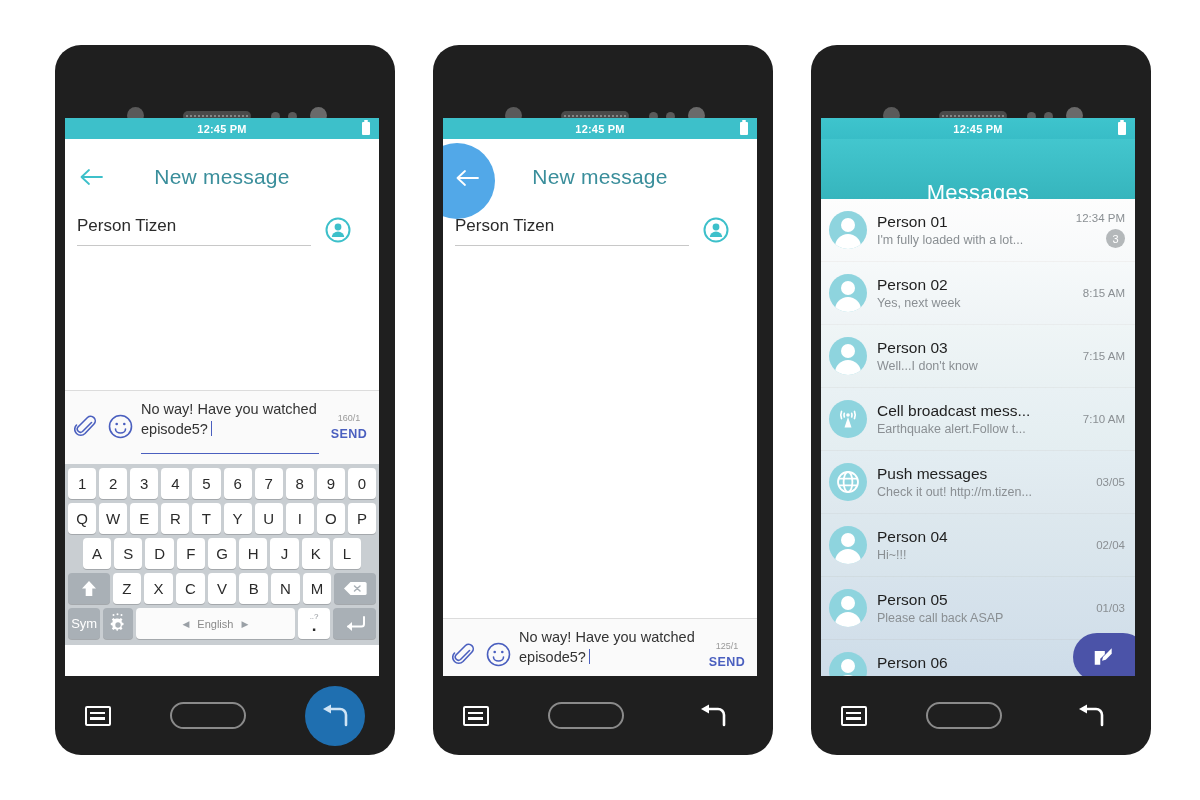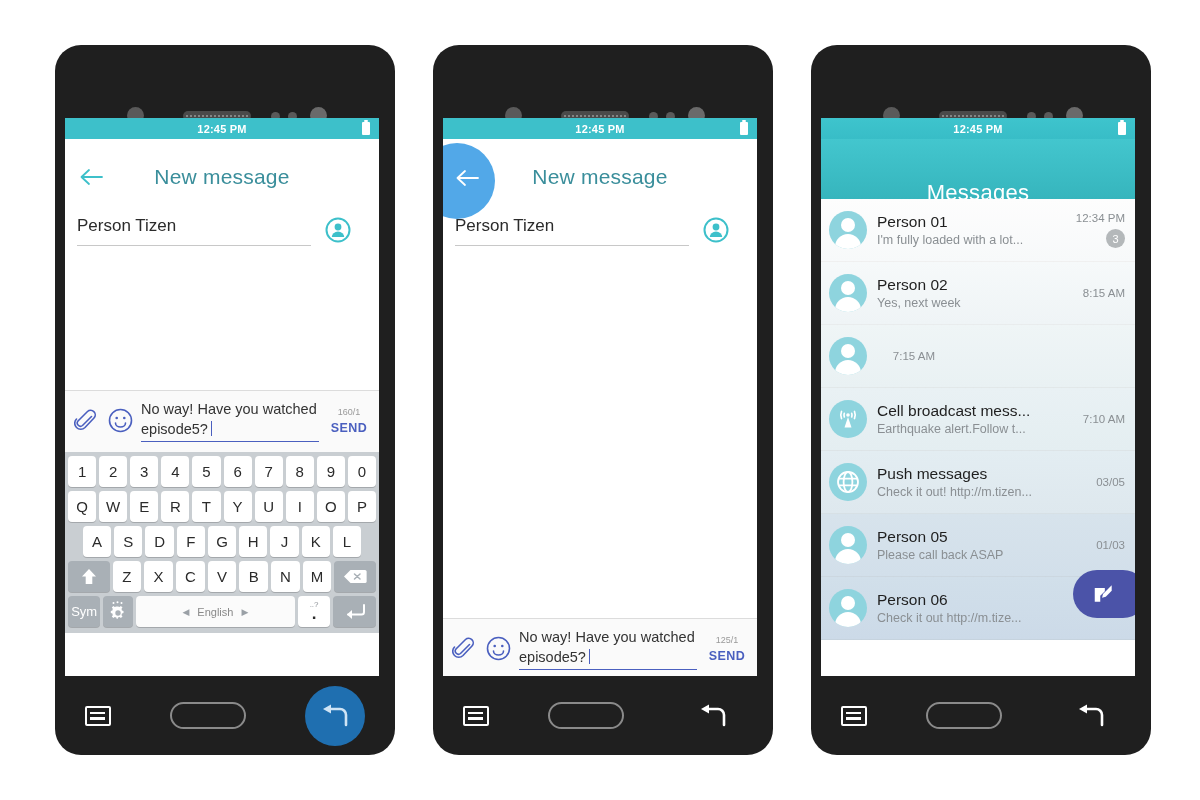--- a/index.html
+++ b/index.html
@@ -112,21 +112,21 @@
     background: #fafafa;
     display: flex; align-items: center;
     padding: 8px 8px 10px 8px;
     gap: 8px;
   }
   .compose-ico { width: 26px; height: 26px; flex: none; display:flex; align-items:center; justify-content:center; }
   .compose-field { flex: 1; min-width: 0; }
   .compose-text {
     font-size: 14.5px; color: #333333; line-height: 20px;
     border-bottom: 1.5px solid #4a5fbf;
-    padding-bottom: 2px;
+    padding-bottom: 14px;
     position: relative; word-break: break-word;
     font-weight: 300;
   }
   .caret { display:inline-block; width:1px; height:15px; background:#4a5fbf;
            vertical-align: -2px; margin-left: 3px; }
   .compose-right { flex: none; width: 44px; text-align: center; }
   .counter { font-size: 9px; color: #999999; margin-bottom: 4px; }
   .send { font-size: 12.5px; color: #4a5fbf; font-weight: bold; letter-spacing: .4px; }
 
   
@@ -532,20 +532,24 @@
             <div class="msg-name">Person 02</div>
             <div class="msg-prev">Yes, next week</div>
           </div>
           <div class="msg-meta">
             <div class="msg-time">8:15 AM</div>
           </div>
         </div>
 
         <div class="msg-row" style="background:linear-gradient(180deg,#eff5f6,#e9f1f3)">
           <div class="avatar person"></div>
+          <div class="msg-main">
+            <div class="msg-name">Person 03</div>
+            <div class="msg-prev">Well...I don't know</div>
+          </div>
           <div class="msg-meta">
             <div class="msg-time">7:15 AM</div>
           </div>
         </div>
 
         <div class="msg-row" style="background:linear-gradient(180deg,#e9f1f4,#e4eef1)">
           <div class="avatar">
             <svg width="24" height="24" viewBox="0 0 24 24">
               <path d="M5.5 4.5 a9 9 0 0 0 0 7 M18.5 4.5 a9 9 0 0 1 0 7" fill="none" stroke="#ffffff" stroke-width="1.7" stroke-linecap="round"></path>
               <path d="M8.3 6.3 a5 5 0 0 0 0 3.6 M15.7 6.3 a5 5 0 0 1 0 3.6" fill="none" stroke="#ffffff" stroke-width="1.7" stroke-linecap="round"></path>
@@ -572,20 +576,30 @@
           </div>
           <div class="msg-main">
             <div class="msg-name">Push messages</div>
             <div class="msg-prev">Check it out! http://m.tizen...</div>
           </div>
           <div class="msg-meta">
             <div class="msg-time">03/05</div>
           </div>
         </div>
 
+        <div class="msg-row" style="background:linear-gradient(180deg,#dde8ee,#d8e4ec)">
+          <div class="avatar person"></div>
+          <div class="msg-main">
+            <div class="msg-name">Person 04</div>
+            <div class="msg-prev">Hi~!!!</div>
+          </div>
+          <div class="msg-meta">
+            <div class="msg-time">02/04</div>
+          </div>
+        </div>
 
         <div class="msg-row" style="background:linear-gradient(180deg,#d7e3ec,#d2dfea)">
           <div class="avatar person"></div>
           <div class="msg-main">
             <div class="msg-name">Person 05</div>
             <div class="msg-prev">Please call back ASAP</div>
           </div>
           <div class="msg-meta">
             <div class="msg-time">01/03</div>
           </div>

